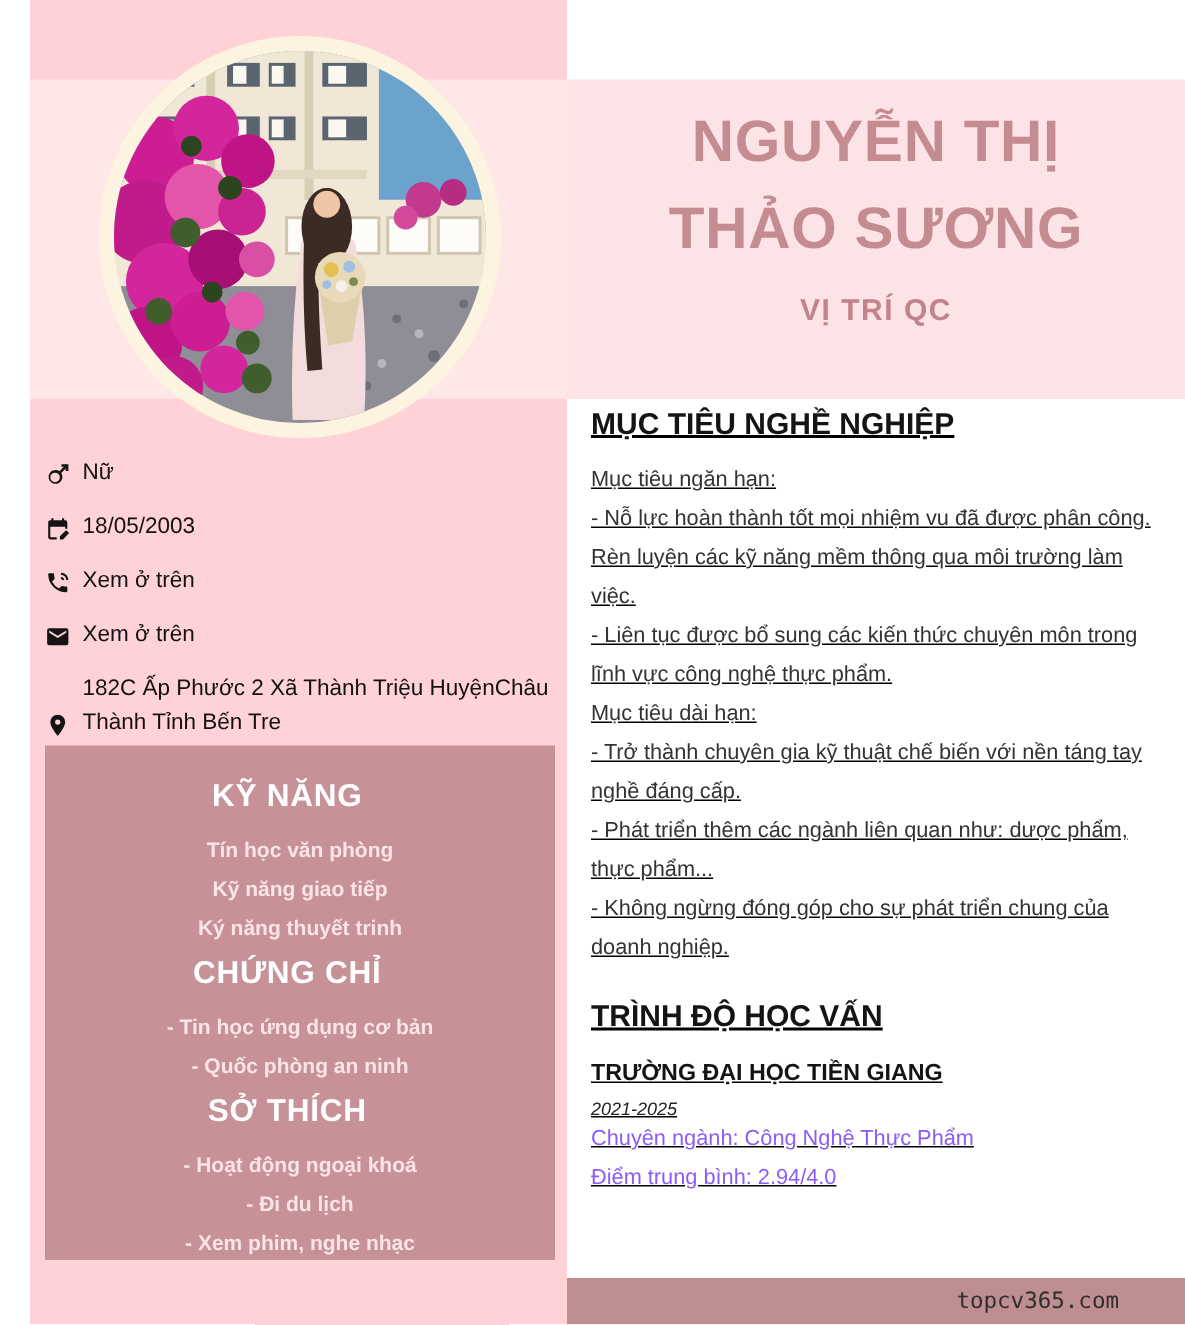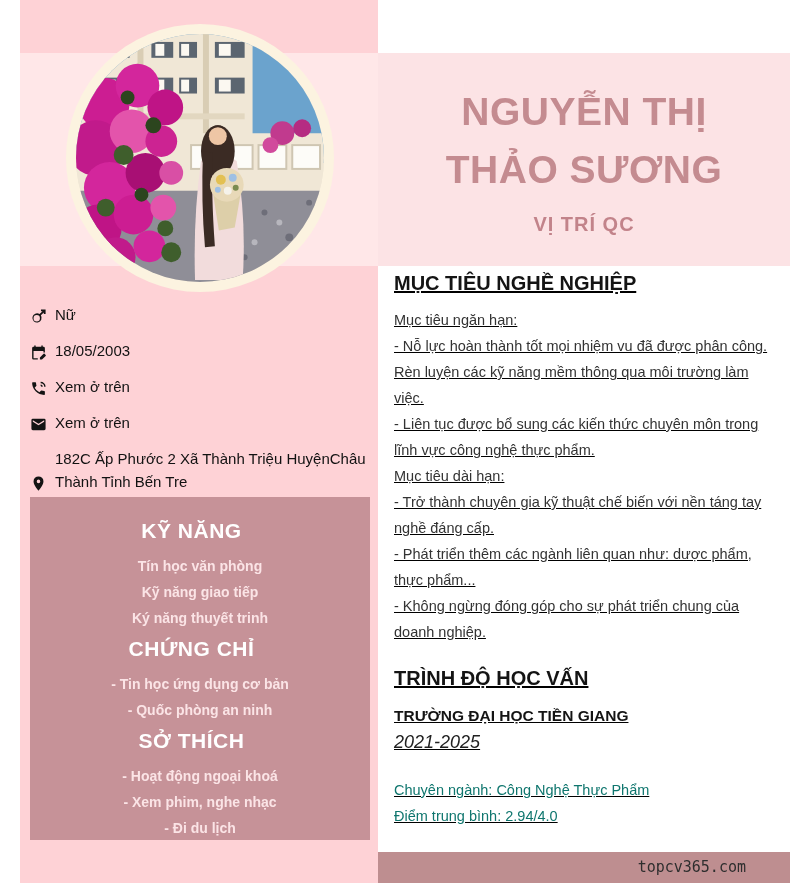--- a/index.html
+++ b/index.html
@@ -23,33 +23,33 @@
   .detail-row .dicon svg { width:17px; height:17px; fill:#141414; }
 
   .skills-box { position:absolute; left:10px; top:497px; width:340px; height:343px;
                 background:#c69298; text-align:center; color:#ffffff; padding-top:16px; }
   .skills-title { font-size:21px; font-weight:bold; color:#ffffff; letter-spacing:0.5px;
                   margin:6px 17px 10px 0; }
   .skills-item { font-size:14px; color:#fbe4e6; line-height:26px;font-weight:bold; }
 
   
   .right-header { position:absolute; left:378px; top:53px; width:412px; height:213px;
-                  background:#fce3e5; text-align:center; padding-top:30px; }
+                  background:#fce3e5; text-align:center; padding-top:13px; }
   .person-name { color:#c48b90; font-size:39px; font-weight:bold; line-height:58px;
                  letter-spacing:0.5px; padding:0 40px; }
   .person-position { color:#c2838a; font-size:20px; font-weight:bold; letter-spacing:1px;
                      margin-top:14px; }
 
   .right-content { position:absolute; left:394px; top:272px; width:386px;text-decoration:underline; }
   .section-title { font-size:20px; font-weight:bold; color:#141414; margin-bottom:12px; }
   .para { font-size:14.5px; color:#333333; line-height:26px; }
   .edu-section { margin-top:22px; }
   .edu-school { font-size:15.5px; font-weight:bold; color:#141414; margin-bottom:7px;margin-top:17px; }
-  .edu-years { font-size:18px; font-style:italic; color:#222222; margin-bottom:24px; }
-  .edu-line { font-size:14.5px; color:#0f766e; line-height:26px; }
+  .edu-years { font-size:12px; font-style:italic; color:#222222; margin-bottom:0; }
+  .edu-line { font-size:14.5px; color:#8b5cf6; line-height:26px; }
 
   .footer-bar { position:absolute; left:378px; top:852px; width:412px; height:31px;
                 background:#be8e90; }
   .footer-brand { position:absolute; right:44px; top:0; line-height:31px; font-size:15px;
                   color:#2e2e2e; font-family:"DejaVu Sans Mono","Liberation Mono",monospace; }
 </style>
 </head>
 <body>
 
 <div class="canvas">
@@ -205,22 +205,22 @@
       <div class="skills-item">Tín học văn phòng</div>
       <div class="skills-item">Kỹ năng giao tiếp</div>
       <div class="skills-item">Ký năng thuyết trinh</div>
 
       <div class="skills-title">CHỨNG CHỈ</div>
       <div class="skills-item">- Tin học ứng dụng cơ bản</div>
       <div class="skills-item">- Quốc phòng an ninh</div>
 
       <div class="skills-title">SỞ THÍCH</div>
       <div class="skills-item">- Hoạt động ngoại khoá</div>
+      <div class="skills-item">- Đi du lịch</div>
       <div class="skills-item">- Xem phim, nghe nhạc</div>
-      <div class="skills-item">- Đi du lịch</div>
     </div>
   </div>
 
   <div class="right-header">
     <div class="person-name">NGUYỄN THỊ THẢO SƯƠNG</div>
     <div class="person-position">VỊ TRÍ QC</div>
   </div>
 
   <div class="right-content">
     <div class="section-title">MỤC TIÊU NGHỀ NGHIỆP</div>

